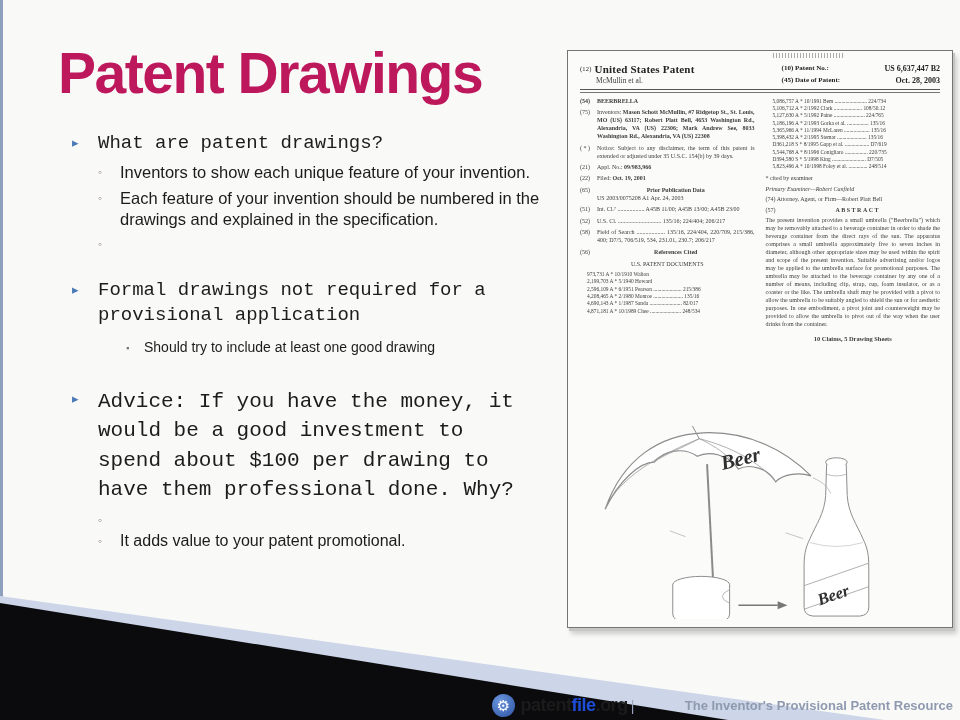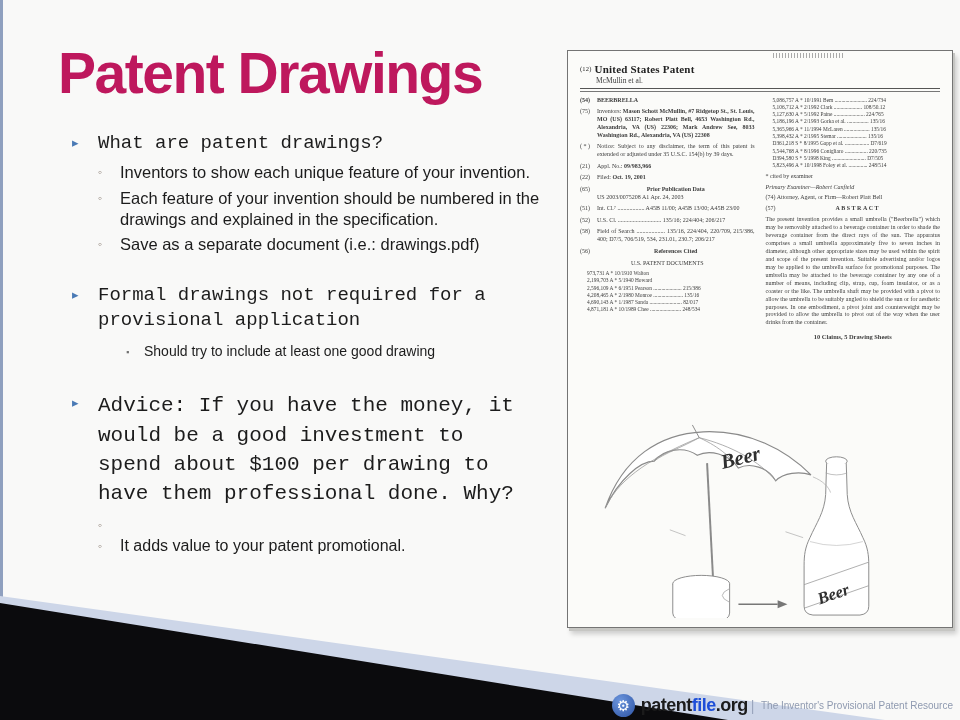--- a/index.html
+++ b/index.html
@@ -81,21 +81,21 @@
     background:linear-gradient(112deg,#0d1f44 0%,#24447c 35%,#49700 0%,#3d64a0 55%,#6b90c4 82%,#93b2da 100%);}
 
   
   .brand{position:absolute;right:7px;bottom:3px;display:flex;align-items:center;gap:6px;}
   .gear{width:23px;height:23px;border-radius:50%;flex:none;
     background:radial-gradient(circle at 35% 30%,#6b95dd,#2d53a3);
     color:#fff;display:flex;align-items:center;justify-content:center;font-size:15px;line-height:1;}
   .bt{font-size:18px;font-weight:bold;letter-spacing:-.5px;color:#1b1b1b;white-space:nowrap;}
   .bt .file{color:#1d4ed8;}
   .sep{color:#9aa5bd;font-size:14px;font-weight:normal;margin:0 1px 0 3px;}
-  .tagline{font-size:10px;color:#8f9ab0;font-weight:normal;white-space:nowrap;}
+  .tagline{font-size:13px;color:#8f9ab0;font-weight:bold;white-space:nowrap;margin-left:44px;}
 </style>
 </head>
 <body>
 
 <div class="edge-left"></div>
 
 <h1 class="slide-title">Patent Drawings</h1>
 
 <div class="content">
 
@@ -109,21 +109,20 @@
     <div class="row">
           <span class="m2">◦</span>
           <span class="t2">Inventors to show each unique feature of your invention.</span>
         </div>
         <div class="row">
           <span class="m2">◦</span>
           <span class="t2">Each feature of your invention should be numbered in the drawings and explained in the specification.</span>
         </div>
         <div class="row">
           <span class="m2">◦</span>
-          <span class="t2">Save as a separate document (i.e.: drawings.pdf)</span>
         </div>
       </div>
   </div>
 
   <div class="block" id="block1">
     <div class="row">
       <span class="m1">▸</span>
       <span class="t1">Formal drawings not required for a provisional application</span>
     </div>
     <div class="l3wrap row">
@@ -154,20 +153,30 @@
 <div class="doc">
   <div class="barcode"></div>
 
   <div class="doc-header">
     <div class="dh-left">
       <div class="dh-title">
         <span class="dh-tag">(12)</span>
         <span>United States Patent</span>
       </div>
       <div class="dh-authors">McMullin et al.</div>
+    </div>
+    <div class="dh-right">
+      <div class="dh-row">
+        <span>(10) Patent No.:</span>
+        <span class="dh-val">US 6,637,447 B2</span>
+      </div>
+      <div class="dh-row">
+        <span>(45) Date of Patent:</span>
+        <span class="dh-val">Oct. 28, 2003</span>
+      </div>
     </div>
   </div>
 
   <div class="rule"></div>
 
   <div class="cols">
 
     <div class="col">
       <div class="tagp b">
         <span class="tag">(54)</span>

